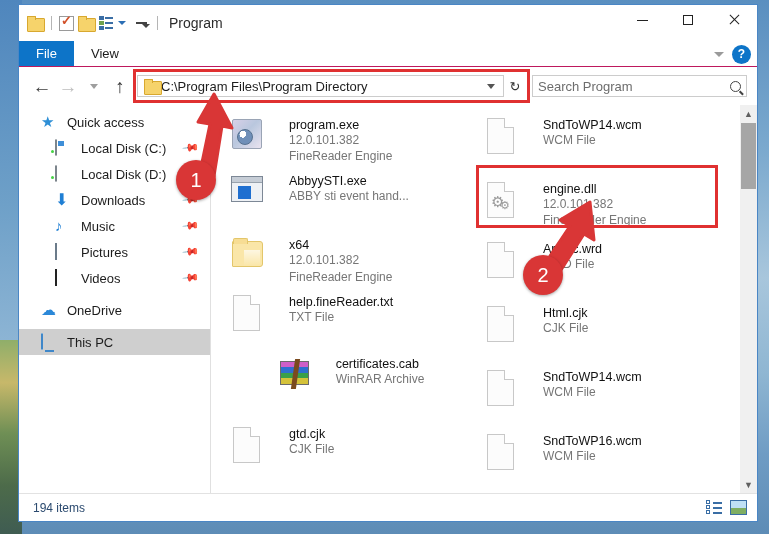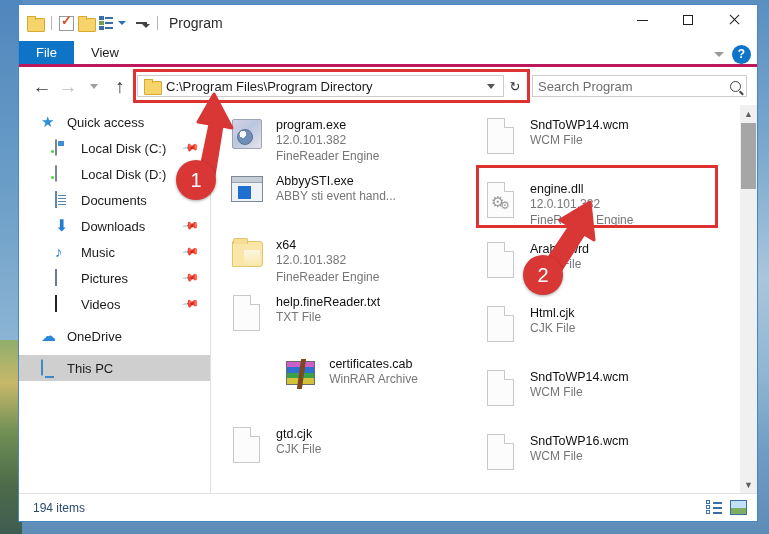--- a/index.html
+++ b/index.html
@@ -65,21 +65,21 @@
   .gl-close { position:relative; width:12px; height:12px; }
   .gl-close::before, .gl-close::after {
     content:""; position:absolute; left:0; top:5px; width:13px; height:1px; background:#222;
   }
   .gl-close::before { transform: rotate(45deg); }
   .gl-close::after { transform: rotate(-45deg); }
 
   
   .ribbon {
     height: 26px; background:#ffffff; display:flex; align-items:stretch; flex:0 0 auto;
-    border-bottom:3px solid #be185d; position:relative;
+    border-bottom:1px solid #be185d; position:relative;
   }
   .tab {
     padding: 0 17px; display:flex; align-items:center; font-size:13px; color:#1b1b1b;
   }
   .tab.file { background:#0d74c8; color:#fff; font-weight:normal; }
   .ribbon-right { position:absolute; right:6px; top:0; height:26px; display:flex; align-items:center; gap:8px; }
   .chev-down { width:0;height:0;border-left:5px solid transparent;border-right:5px solid transparent;border-top:5px solid #9a9a9a;}
   .help-btn {
     width:19px;height:19px;border-radius:50%;background:#0d74c8;color:#fff;
     font-size:12px;display:flex;align-items:center;justify-content:center;font-weight:bold;
@@ -91,21 +91,21 @@
   .arrow-gl { font-size:19px; line-height:1; color:#3a3a3a; }
   .arrow-gl.dim { color:#bdbdbd; }
   .chev-sm { width:0;height:0;border-left:4px solid transparent;border-right:4px solid transparent;border-top:5px solid #9e9e9e; }
   .addr-wrap { position:relative; flex:1; display:flex; align-items:center; margin-left:4px; }
   .addr-highlight {
     position:absolute; left:-4px; top:-6px; right:-4px; height:34px;
     border:3px solid #e03131; pointer-events:none;
   }
   .addrbox {
     flex:1; height:22px; border:1px solid #ccc; background:#fff;
-    display:flex; align-items:center; padding:0 4px; gap:5px;
+    display:flex; align-items:center; padding:0 4px; 
   }
   .addr-text { font-size:13px; color:#1d1d1d; flex:1; }
   .addr-chev { width:0;height:0;border-left:4px solid transparent;border-right:4px solid transparent;border-top:5px solid #555; margin-right:4px;}
   .refresh { width:22px; height:22px; display:flex; align-items:center; justify-content:center; font-size:13px; color:#333; }
   .searchbox {
     width:215px; height:22px; border:1px solid #ccc; background:#fff; margin-left:6px;
     display:flex; align-items:center; padding:0 5px;
   }
   .search-ph { font-size:13px; color:#6d6d6d; flex:1; }
   .mag { width:11px;height:11px;border:1.6px solid #444;border-radius:50%;position:relative; }
@@ -147,21 +147,21 @@
   .ic-net { width:16px;height:14px;position:relative; }
   .ic-net::before{content:"";position:absolute;left:0;top:3px;width:11px;height:9px;background:#dff0fc;border:1.5px solid #3f87c9;}
   .ic-net::after{content:"";position:absolute;right:0;top:0;width:8px;height:8px;border-radius:50%;background:#5aa7e0;border:1px solid #2d6fa8;}
 
   
   .filepane { flex:1; position:relative; background:#fff; overflow:hidden; }
   .filegrid { position:absolute; left:0; top:0; right:17px; bottom:0; padding:6px 0 0 14px; }
   .fcol { position:absolute; width:250px; }
   .fcol.c1 { left:14px; top:8px; }
   .fcol.c2 { left:268px; top:8px; }
-  .fitem { display:flex; gap:11px; height:auto; margin-bottom:6px; padding:3px 4px; align-items:flex-start; }
+  .fitem { display:flex; gap:24px; height:auto; margin-bottom:6px; padding:3px 4px; align-items:flex-start; }
   .ficon { width:36px; height:42px; flex:0 0 auto; position:relative; }
   .fmeta { padding-top:2px; min-width:0; }
   .fname { font-size:12.5px; color:#111; white-space:nowrap; }
   .fsub { font-size:12px; color:#767676; white-space:nowrap; line-height:1.35; }
 
   
   .doc-blank {
     position:absolute; left:4px; top:2px; width:27px; height:36px; background:#fcfcfc;
     border:1px solid #c8c8c8;
   }
@@ -352,24 +352,20 @@
       <div class="nav-item indent">
         <span class="ni-ico"><span class="ic-drive c"></span></span>
         <span class="nav-label">Local Disk (C:)</span>
         <span class="pin">📌</span>
       </div>
       <div class="nav-item indent">
         <span class="ni-ico"><span class="ic-drive"></span></span>
         <span class="nav-label">Local Disk (D:)</span>
       </div>
       <div class="nav-item indent">
-        <span class="ni-ico"><span class="ic-doc"></span></span>
-        <span class="nav-label">Documents</span>
-      </div>
-      <div class="nav-item indent">
         <span class="ni-ico"><span class="ic-dl">⬇</span></span>
         <span class="nav-label">Downloads</span>
         <span class="pin">📌</span>
       </div>
       <div class="nav-item indent">
         <span class="ni-ico"><span class="ic-music">♪</span></span>
         <span class="nav-label">Music</span>
         <span class="pin">📌</span>
       </div>
       <div class="nav-item indent">

